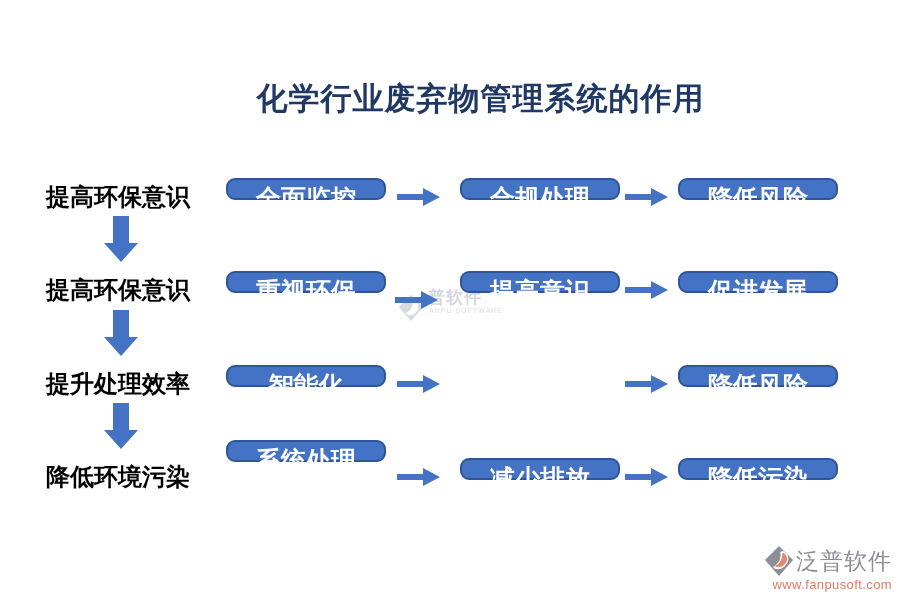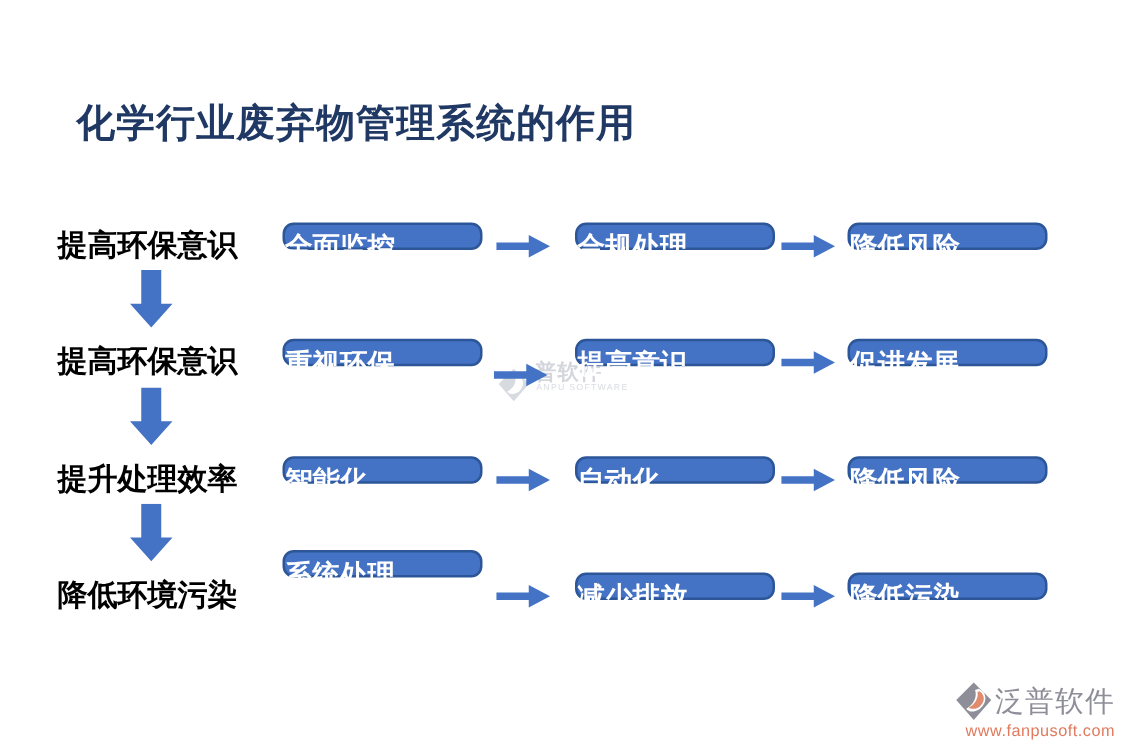--- a/index.html
+++ b/index.html
@@ -1,32 +1,32 @@
 <!DOCTYPE html>
 <html><head>
 <meta charset="utf-8">
 <style>
   html,body{margin:0;padding:0;background:#fff;}
   body{font-family:"Liberation Sans","DejaVu Sans",sans-serif;}
   .stage{position:relative;width:900px;height:600px;background:#fff;overflow:hidden;}
 
   .page-title{
     position:absolute;top:78px;left:0;width:100%;padding-left:61px;box-sizing:border-box;
-    font-size:31px;font-weight:bold;color:#1F3864;letter-spacing:1px;
+    text-align:center;font-size:31px;font-weight:bold;color:#1F3864;letter-spacing:1px;
   }
 
   .row-label{
     position:absolute;left:46px;width:175px;height:30px;line-height:30px;
     font-size:24px;font-weight:bold;color:#000;white-space:nowrap;
   }
 
   .fbox{
     position:absolute;width:160px;height:22px;line-height:36px;box-sizing:border-box;
     background:#4472C4;border:2px solid #2D5699;border-radius:9px;
-    color:#fff;font-size:22px;font-weight:bold;z-index:2;
+    color:#fff;font-size:25px;font-weight:bold;text-align:center;z-index:2;
   }
   .c1{left:226px}.c2{left:460px}.c3{left:678px}
 
   .rarrow{position:absolute;width:44px;height:22px;z-index:3;}
   .darrow{position:absolute;left:103px;width:36px;height:47px;z-index:2;}
 
   .watermark{position:absolute;left:398px;top:286px;width:110px;height:42px;opacity:0.38;z-index:1;}
   .watermark .wm-icon{position:absolute;left:0;top:8px;}
   .watermark .wm-text{position:absolute;left:30px;top:0;font-size:17px;font-weight:bold;color:#8d95a3;letter-spacing:1px;}
   .watermark .wm-sub{position:absolute;left:31px;top:21px;font-size:7px;color:#9aa2b0;letter-spacing:1px;}
@@ -80,21 +80,20 @@
 
   <svg class="darrow" style="top:310px" viewBox="0 0 36 47">
       <polygon points="10,0 26,0 26,27 35,27 18,46 1,27 10,27" fill="#4472C4"></polygon>
     </svg>
 
   <div class="row-label" style="top:369px">提升处理效率</div>
   <div class="fbox c1" style="top:365px">智能化</div>
   <svg class="rarrow" style="left:397px;top:373px" viewBox="0 0 44 22">
       <polygon points="0,8 26,8 26,2 43,11 26,20 26,14 0,14" fill="#4472C4"></polygon>
     </svg>
-  <div class="fbox c2" style="top:365px">自动化</div>
   <svg class="rarrow" style="left:625px;top:373px" viewBox="0 0 44 22">
       <polygon points="0,8 26,8 26,2 43,11 26,20 26,14 0,14" fill="#4472C4"></polygon>
     </svg>
   <div class="fbox c3" style="top:365px">降低风险</div>
 
   <svg class="darrow" style="top:403px" viewBox="0 0 36 47">
       <polygon points="10,0 26,0 26,27 35,27 18,46 1,27 10,27" fill="#4472C4"></polygon>
     </svg>
 
   <div class="row-label" style="top:462px">降低环境污染</div>

